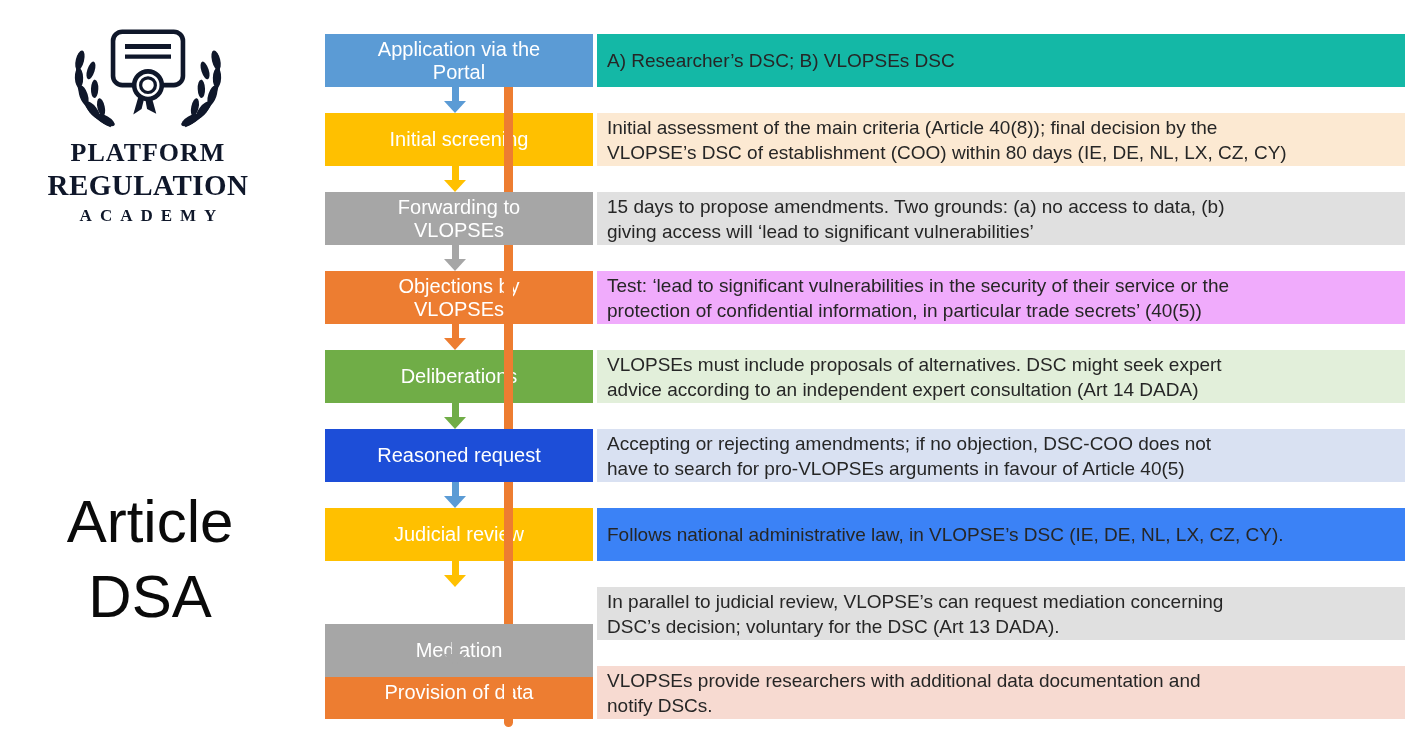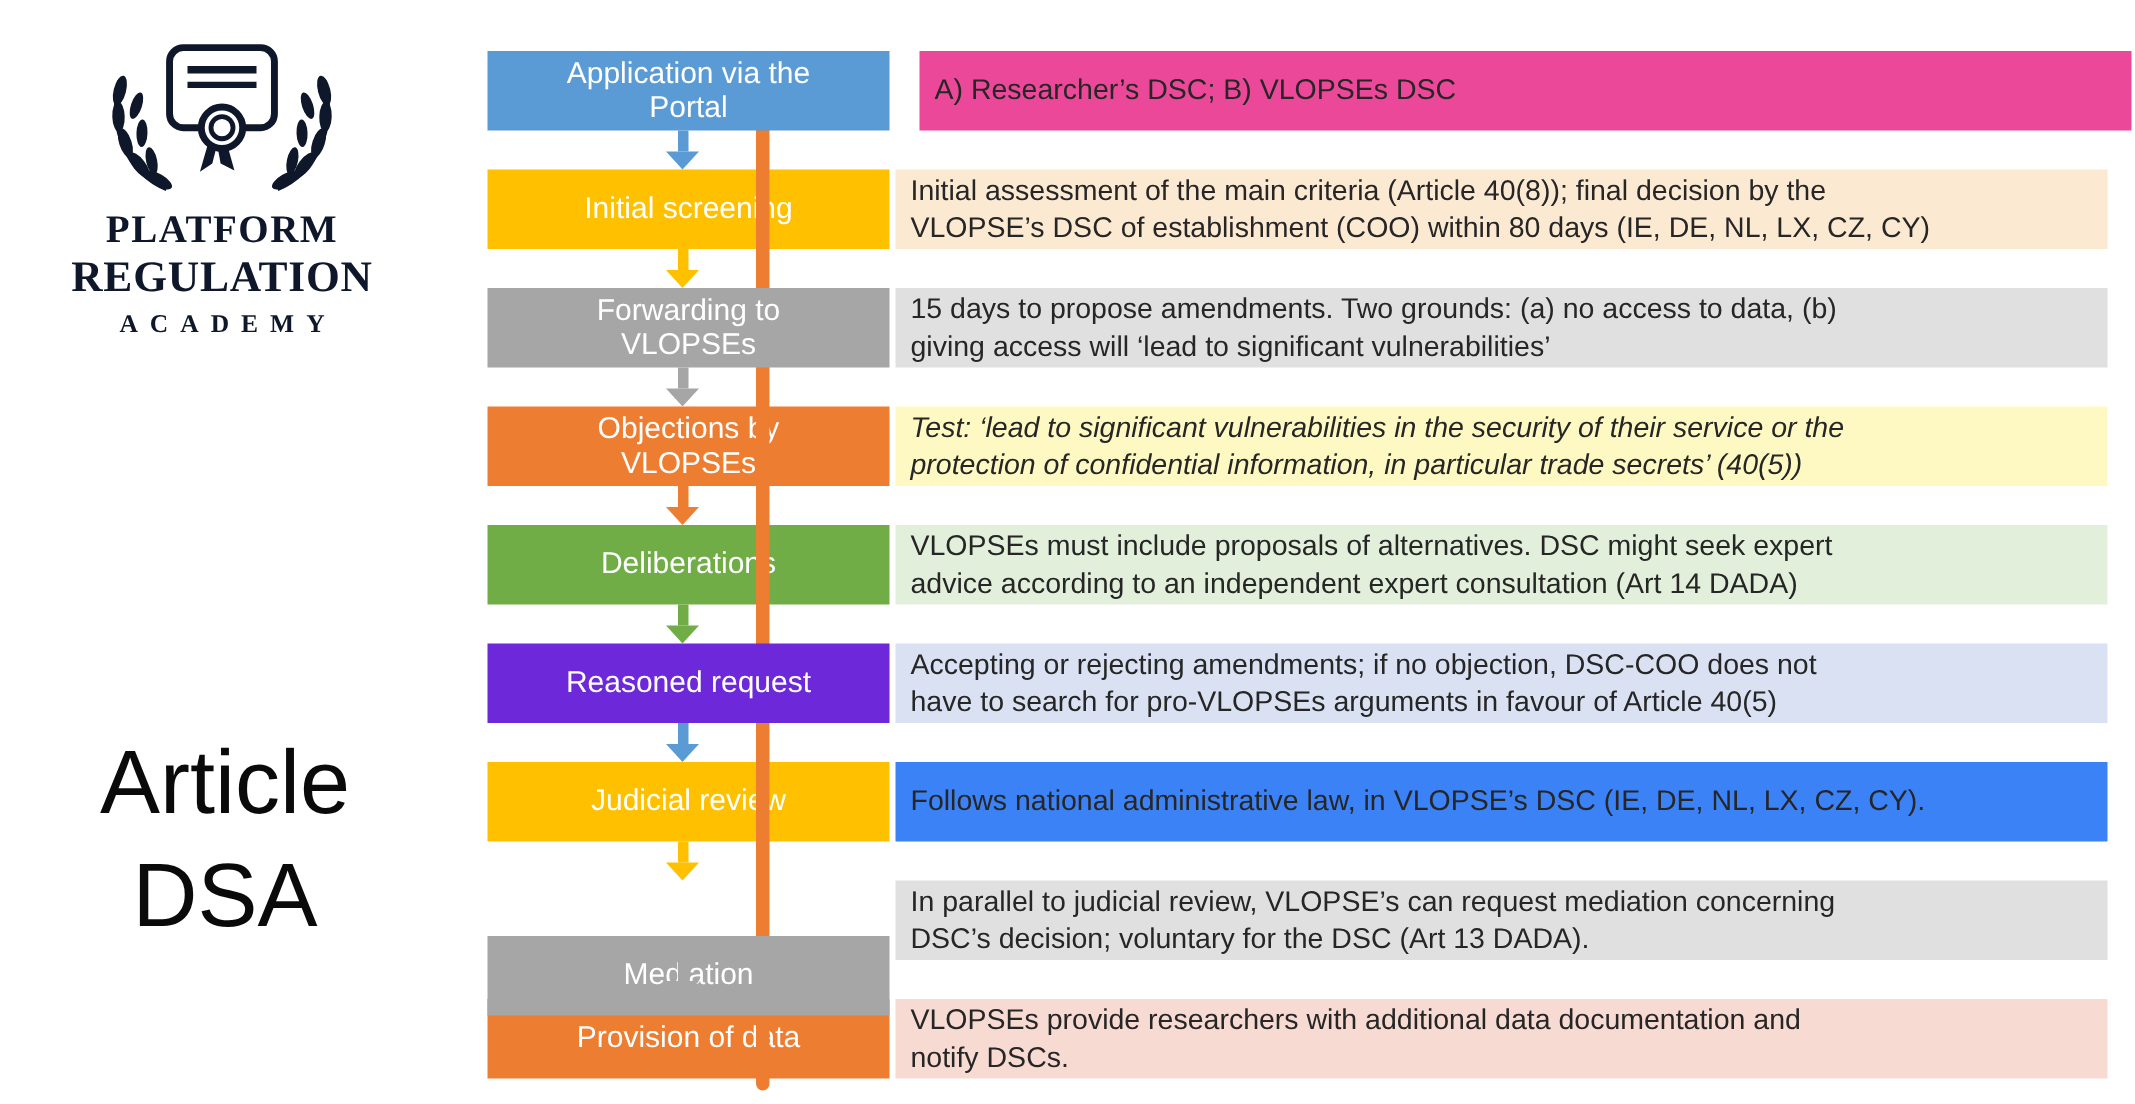--- a/index.html
+++ b/index.html
@@ -70,46 +70,46 @@
   <div class="slide-title" style="color: rgb(10, 10, 10);">
     <div>Article</div>
     <div>DSA</div>
   </div>
 
   <div class="timeline" style="background-color: rgb(237, 125, 49);"></div>
 
   <div class="row" style="top:34px">
     <div class="step over" style="background-color: rgb(91, 155, 213);">Application via the
 Portal</div>
-    <div class="desc" style="background-color: #ec4899; margin-left: 16px;">A) Researcher’s DSC; B) VLOPSEs DSC</div>
+    <div class="desc" style="background-color: #14b8a6;">A) Researcher’s DSC; B) VLOPSEs DSC</div>
   </div>
   <div class="row" style="top:113px">
     <div class="step" style="background-color: rgb(255, 192, 0);">Initial screening</div>
     <div class="desc" style="background-color: rgb(252, 233, 210);">Initial assessment of the main criteria (Article 40(8)); final decision by the
 VLOPSE’s DSC of establishment (COO) within 80 days (IE, DE, NL, LX, CZ, CY)</div>
   </div>
   <div class="row" style="top:192px">
     <div class="step over" style="background-color: rgb(166, 166, 166);">Forwarding to
 VLOPSEs</div>
     <div class="desc" style="background-color: rgb(224, 224, 224);">15 days to propose amendments. Two grounds: (a) no access to data, (b)
 giving access will ‘lead to significant vulnerabilities’</div>
   </div>
   <div class="row" style="top:271px">
     <div class="step" style="background-color: rgb(237, 125, 49);">Objections by
 VLOPSEs</div>
-    <div class="desc" style="background-color: #fef9c3; font-style: italic;">Test: ‘lead to significant vulnerabilities in the security of their service or the
+    <div class="desc" style="background-color: #f0abfc;">Test: ‘lead to significant vulnerabilities in the security of their service or the
 protection of confidential information, in particular trade secrets’ (40(5))</div>
   </div>
   <div class="row" style="top:350px">
     <div class="step" style="background-color: rgb(112, 173, 71);">Deliberations</div>
     <div class="desc" style="background-color: rgb(226, 239, 218);">VLOPSEs must include proposals of alternatives. DSC might seek expert
 advice according to an independent expert consultation (Art 14 DADA)</div>
   </div>
   <div class="row" style="top:429px">
-    <div class="step over" style="background-color: #6d28d9;">Reasoned request</div>
+    <div class="step over" style="background-color: #1d4ed8;">Reasoned request</div>
     <div class="desc" style="background-color: rgb(217, 225, 242);">Accepting or rejecting amendments; if no objection, DSC-COO does not
 have to search for pro-VLOPSEs arguments in favour of Article 40(5)</div>
   </div>
   <div class="row" style="top:508px">
     <div class="step" style="background-color: rgb(255, 192, 0);">Judicial review</div>
     <div class="desc" style="background-color: #3b82f6;">Follows national administrative law, in VLOPSE’s DSC (IE, DE, NL, LX, CZ, CY).</div>
   </div>
   <div class="row" style="top:587px">
     <div class="step over" style="background-color: rgb(166, 166, 166); margin-top: 37px;">Mediation</div>
     <div class="desc" style="background-color: rgb(224, 224, 224);">In parallel to judicial review, VLOPSE’s can request mediation concerning

